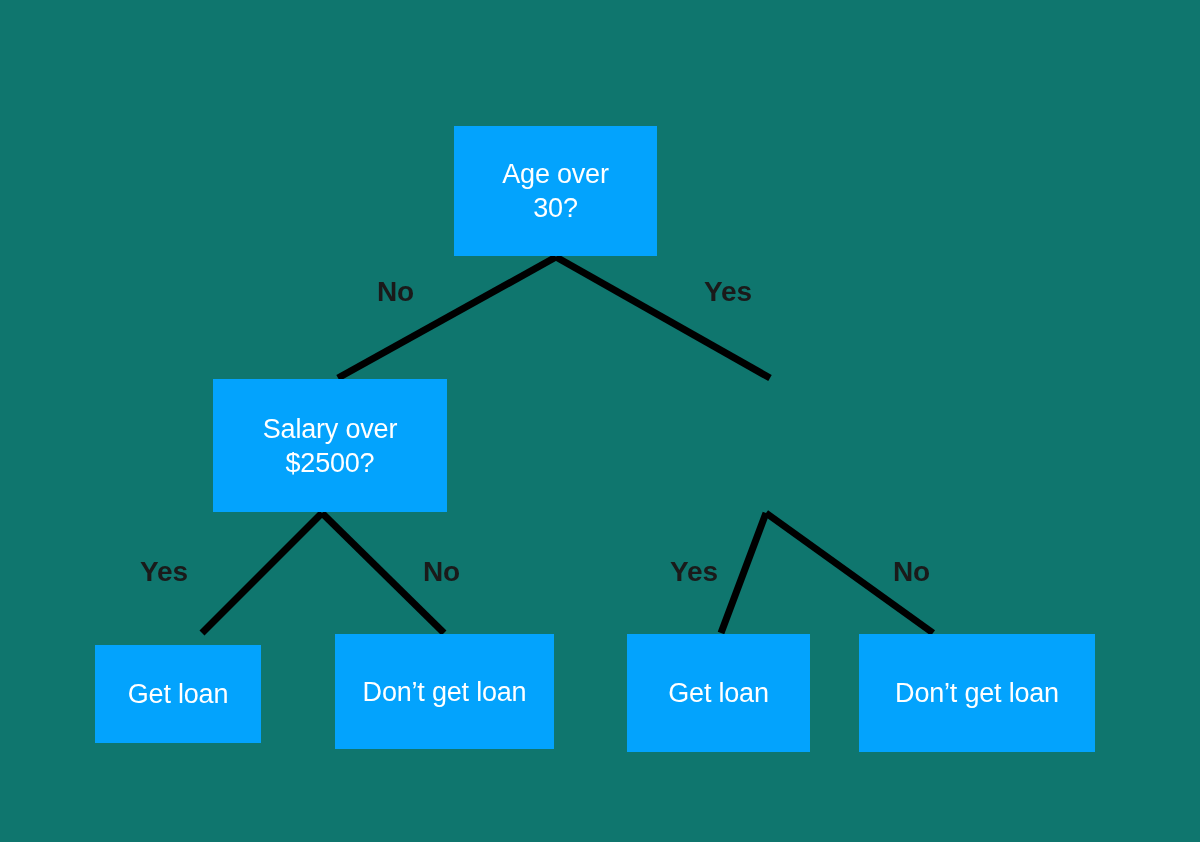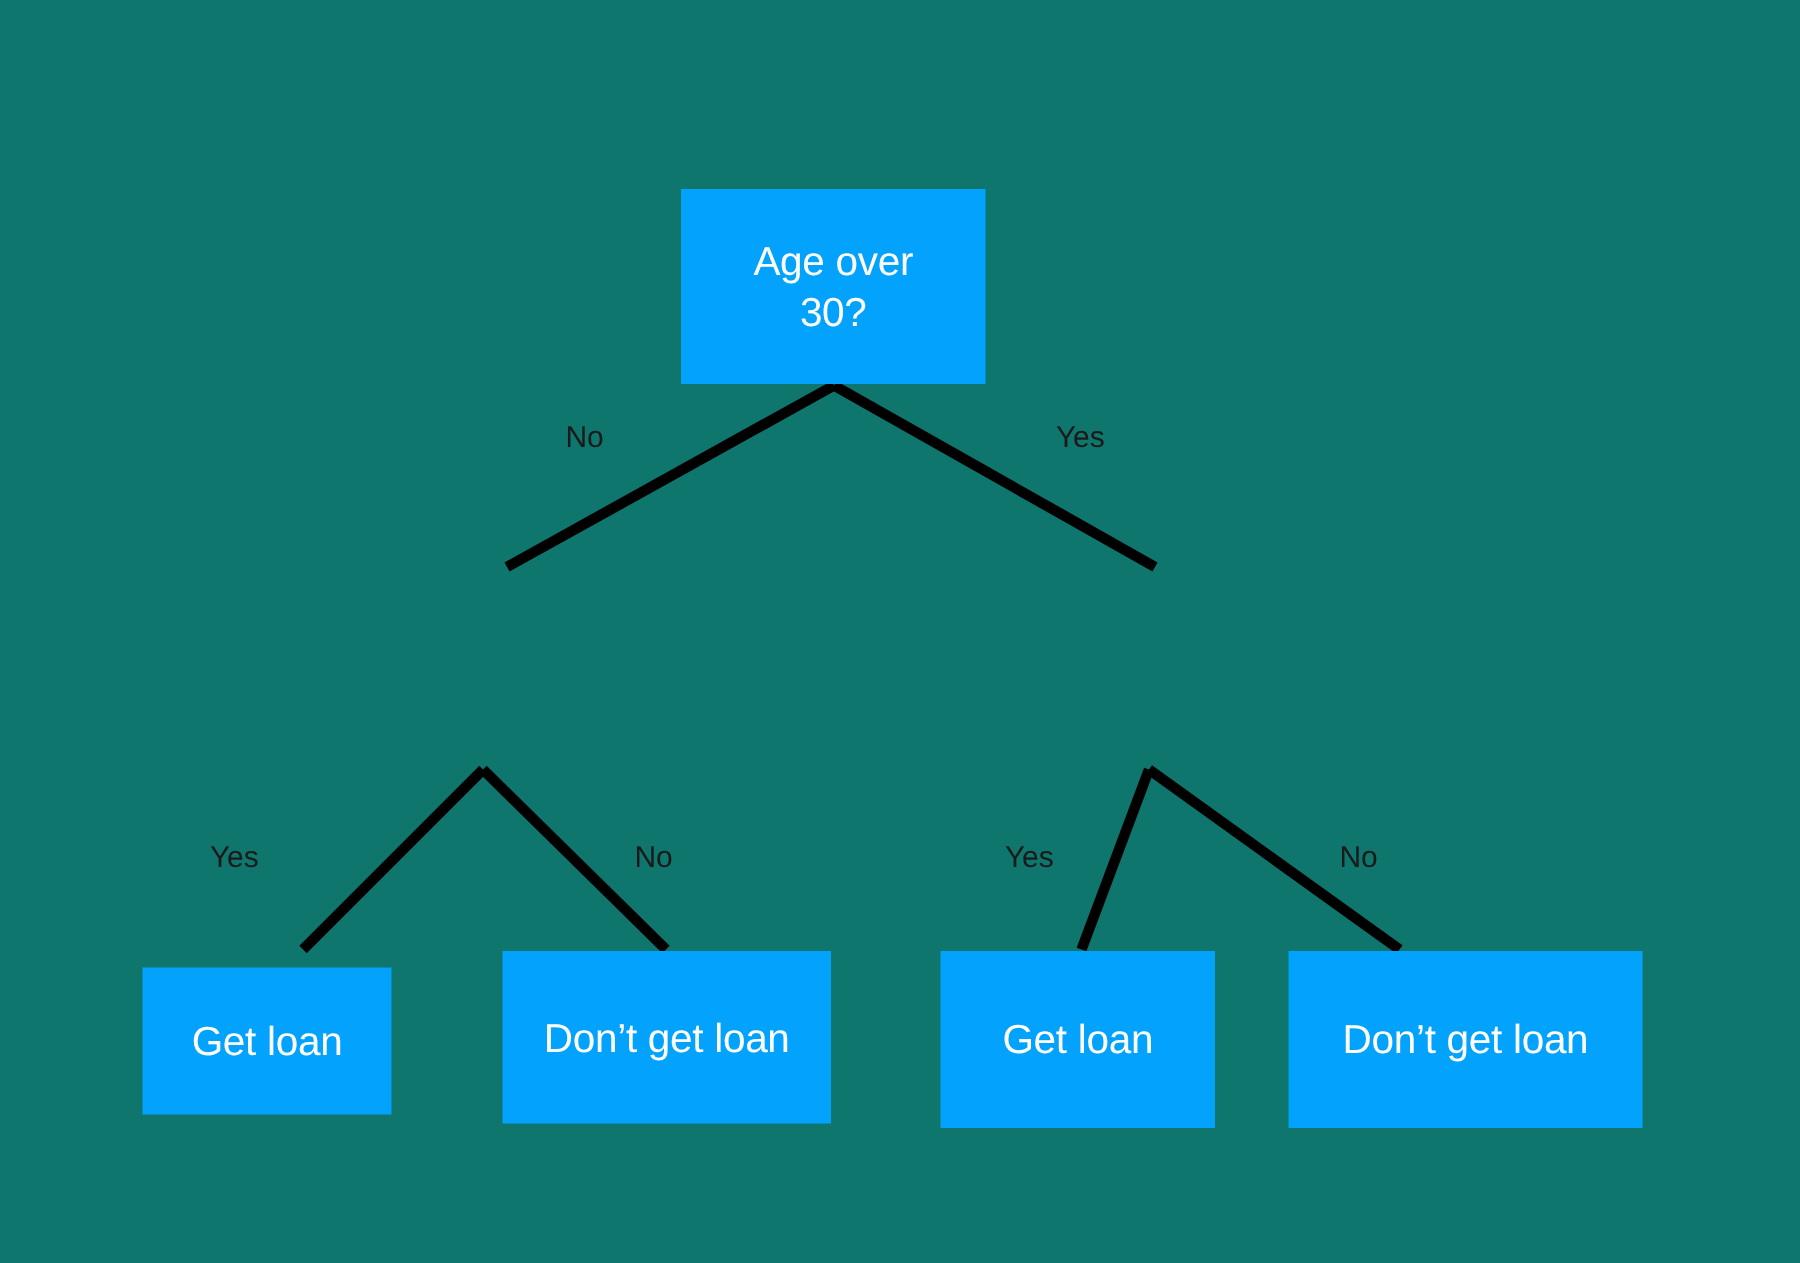--- a/index.html
+++ b/index.html
@@ -43,23 +43,23 @@
     white-space: pre-line;
   }
   .node-label {
     display: block;
     white-space: pre-line;
   }
   .edge-label {
     position: absolute;
     color: #1a1a1a;
     font-family: "Liberation Sans", sans-serif;
-    font-size: 20px;
+    font-size: 28px;
     line-height: 24px;
-    font-weight: 400;
+    font-weight: 700;
     letter-spacing: -0.1px;
     white-space: nowrap;
   }
 
   
   .n-root      { left: 454px; top: 126px; width: 203px; height: 130px; }
   .n-salary    { left: 213px; top: 379px; width: 234px; height: 133px; }
   .n-children  { left: 650px; top: 379px; width: 236px; height: 133px; }
   .n-leaf1     { left: 95px;  top: 645px; width: 166px; height: 98px;  }
   .n-leaf2     { left: 335px; top: 634px; width: 219px; height: 115px; }
@@ -92,20 +92,24 @@
     <line x1="766" y1="513" x2="721" y2="633" stroke="#000000" stroke-width="7" stroke-linecap="butt"></line>
 
     <line x1="766" y1="513" x2="933" y2="633" stroke="#000000" stroke-width="7" stroke-linecap="butt"></line>
   </svg>
 
   <div class="node n-root" style="background: rgb(3, 163, 253); color: rgb(255, 255, 255);">
     <span class="node-label">Age over
 30?</span>
   </div>
 
+  <div class="node n-salary" style="background: rgb(3, 163, 253); color: rgb(255, 255, 255);">
+    <span class="node-label">Salary over
+$2500?</span>
+  </div>
 
 
   <div class="node n-leaf1" style="background: rgb(3, 163, 253); color: rgb(255, 255, 255);">
     <span class="node-label">Get loan</span>
   </div>
 
   <div class="node n-leaf2" style="background: rgb(3, 163, 253); color: rgb(255, 255, 255);">
     <span class="node-label">Don’t get loan</span>
   </div>
 

